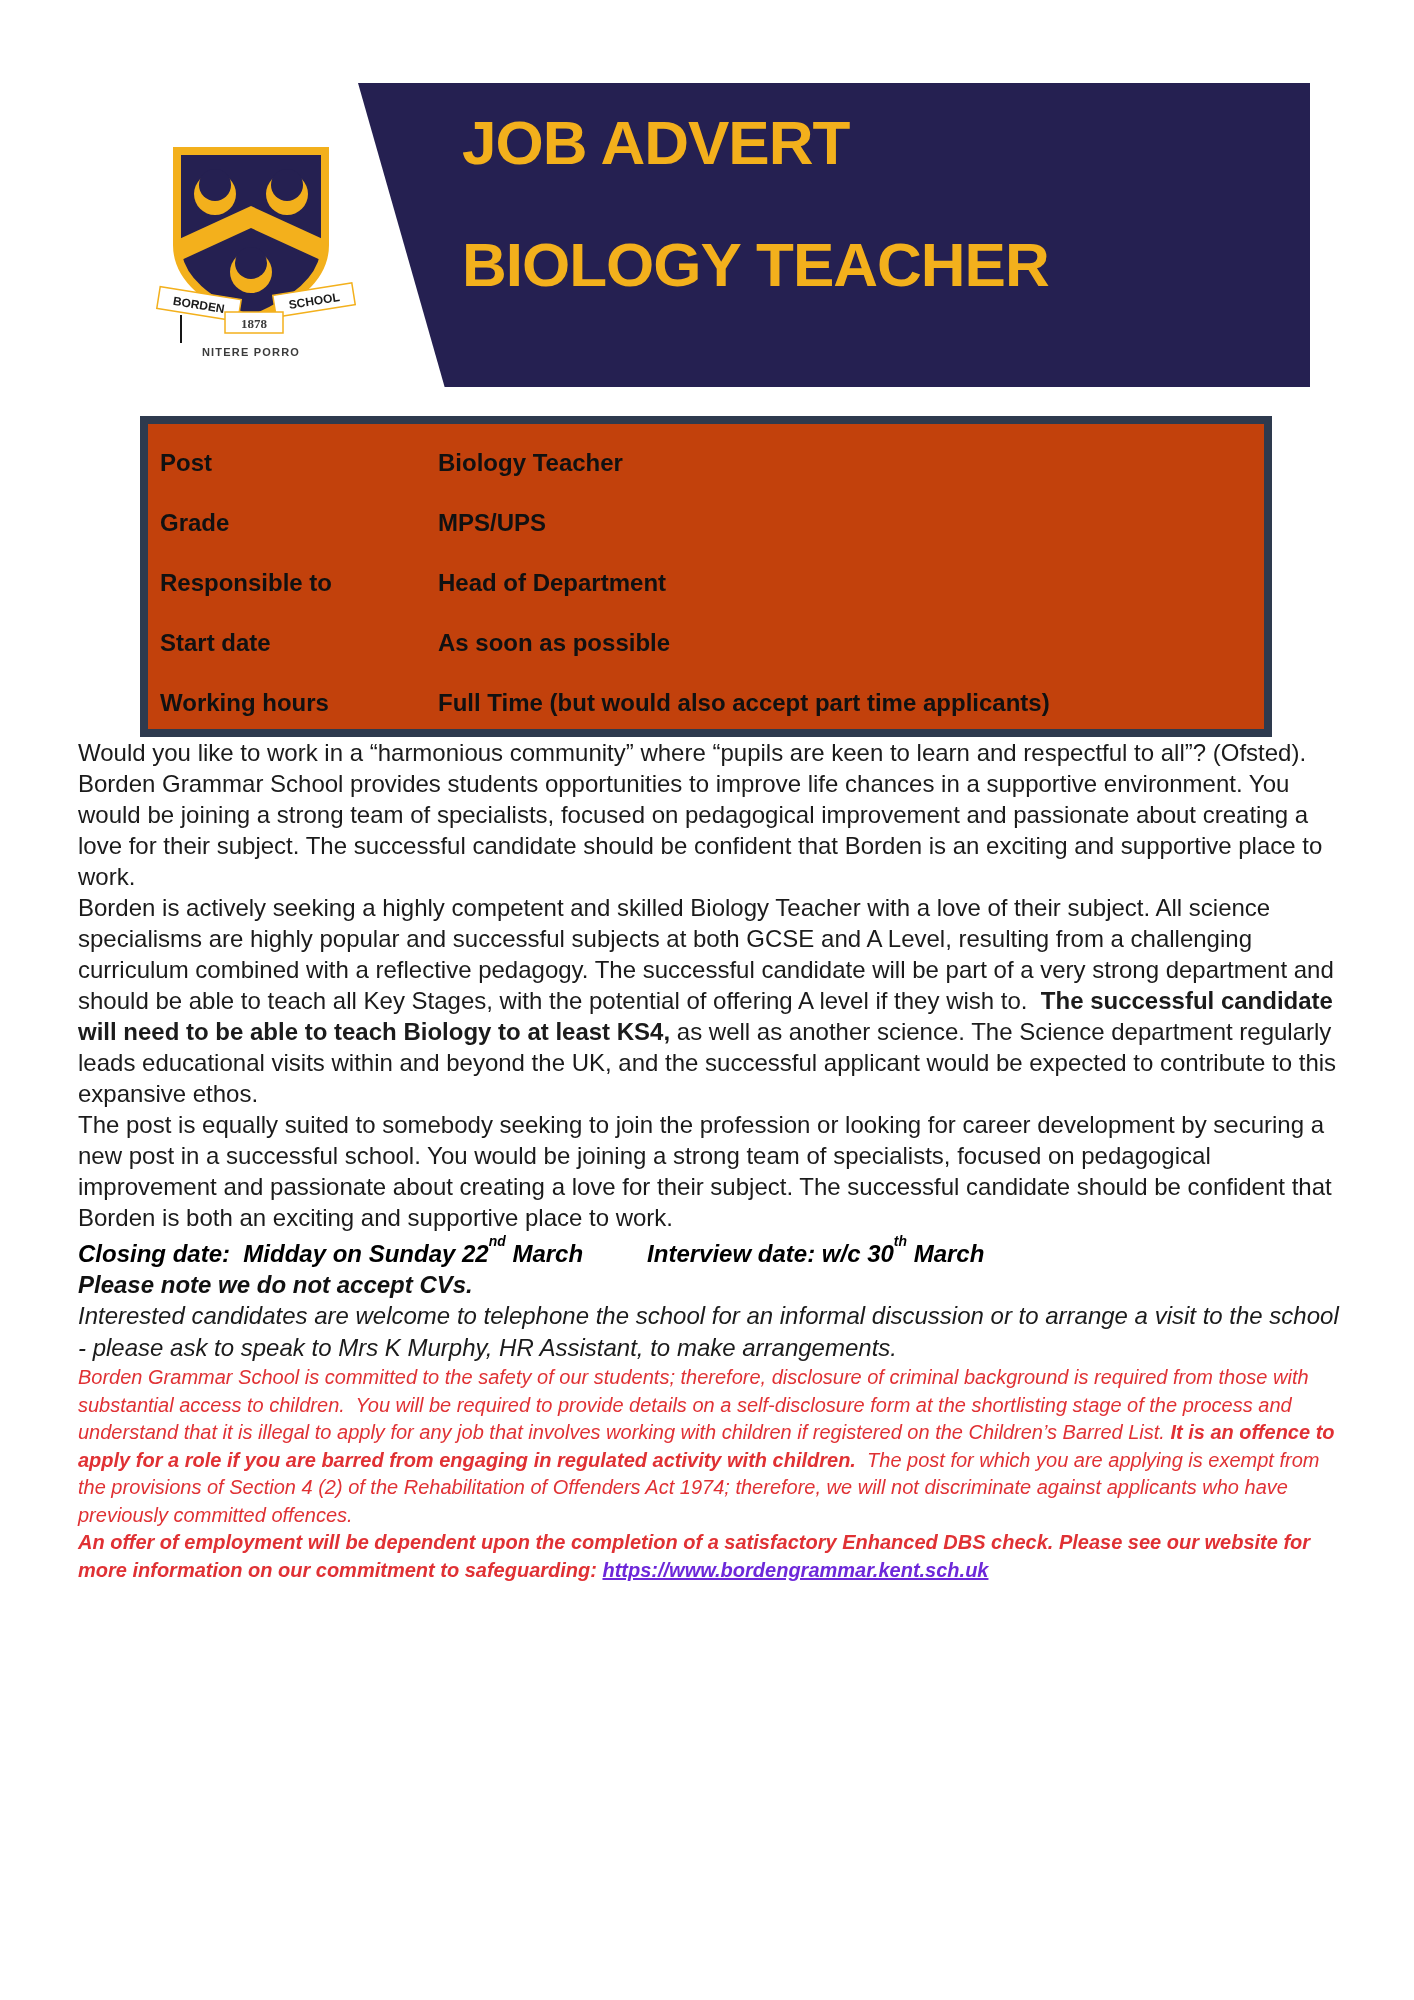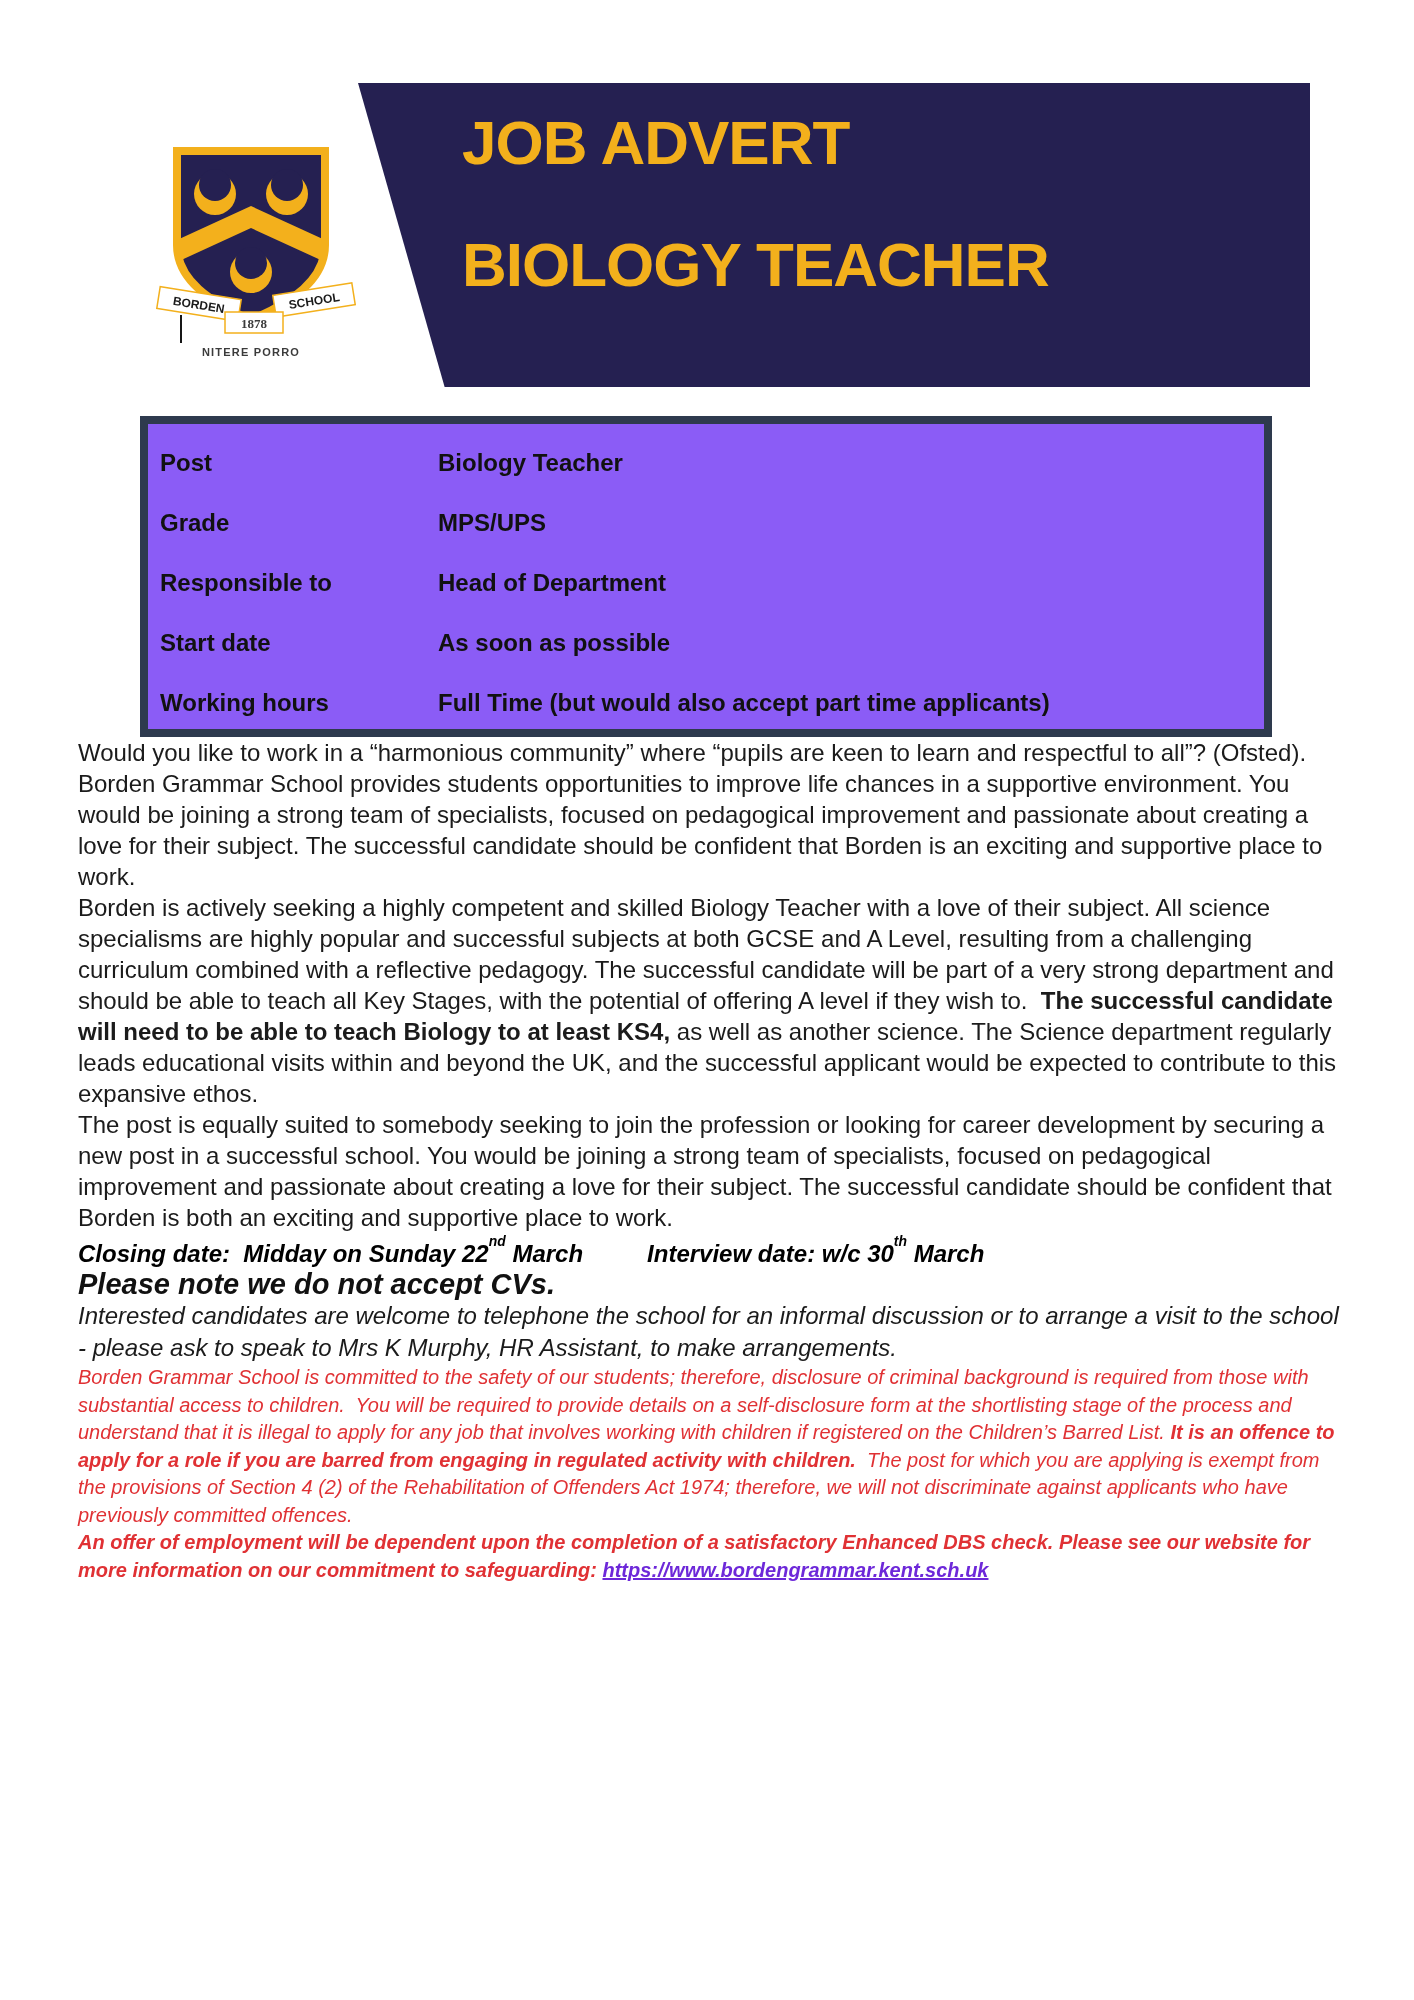--- a/index.html
+++ b/index.html
@@ -18,36 +18,36 @@
     letter-spacing:-1px; white-space:nowrap; line-height:1;
   }
   .banner-line.l1 { left:462px; top:112px; }
   .banner-line.l2 { left:462px; top:234px; }
   .crest { position:absolute; left:140px; top:140px; }
   .cursor-bar { position:absolute; left:180px; top:315px; width:2px; height:28px; background:#161616; }
   
   .details {
     position:absolute; left:140px; top:416px; width:1132px; height:321px;
     border:8px solid #2E3A4E; box-sizing:border-box; padding:9px 0 0 12px;
-    background:#8b5cf6;
+    background:#c2410c;
   }
   .drow { height:60px; display:flex; align-items:center; font-weight:bold; font-size:24px; color:#111; }
   .dlabel { width:278px; flex:0 0 278px; }
   .dvalue { flex:1; }
   
   .content { position:absolute; left:78px; top:737px; width:1272px; }
   .content p { margin:0; }
   .para { font-size:24px; line-height:31px; color:#1b1b1b; }
   .p1 { margin-top:30px; }
   .p2 { margin-top:40px; }
   .p3 { margin-top:42px; }
   .dates-line { margin-top:44px; font-size:24px; line-height:30px; font-weight:bold; font-style:italic; color:#000000; white-space:nowrap; }
   .interview-part { display:inline-block; margin-left:64px; }
   sup.ord { font-size:58%; position:relative; top:-0.5em; }
-  .no-cv { margin-top:28px; font-size:29px; line-height:31px; font-weight:bold; font-style:italic; color:#111; }
+  .no-cv { margin-top:28px; font-size:24px; line-height:31px; font-weight:bold; font-style:italic; color:#111; }
   .contact { margin-top:38px; font-size:24px; line-height:32px; font-style:italic; color:#1b1b1b; }
   .red { color:#E03134; font-style:italic; font-size:20px; line-height:27.5px; }
   .red1 { margin-top:32px; }
   .red2 { margin-top:24px; font-weight:bold; }
   .red3 { margin-top:36px; }
   .red b { font-weight:bold; }
   .red a { color:#6d28d9; font-weight:bold; }
 </style>
 </head>
 <body>

